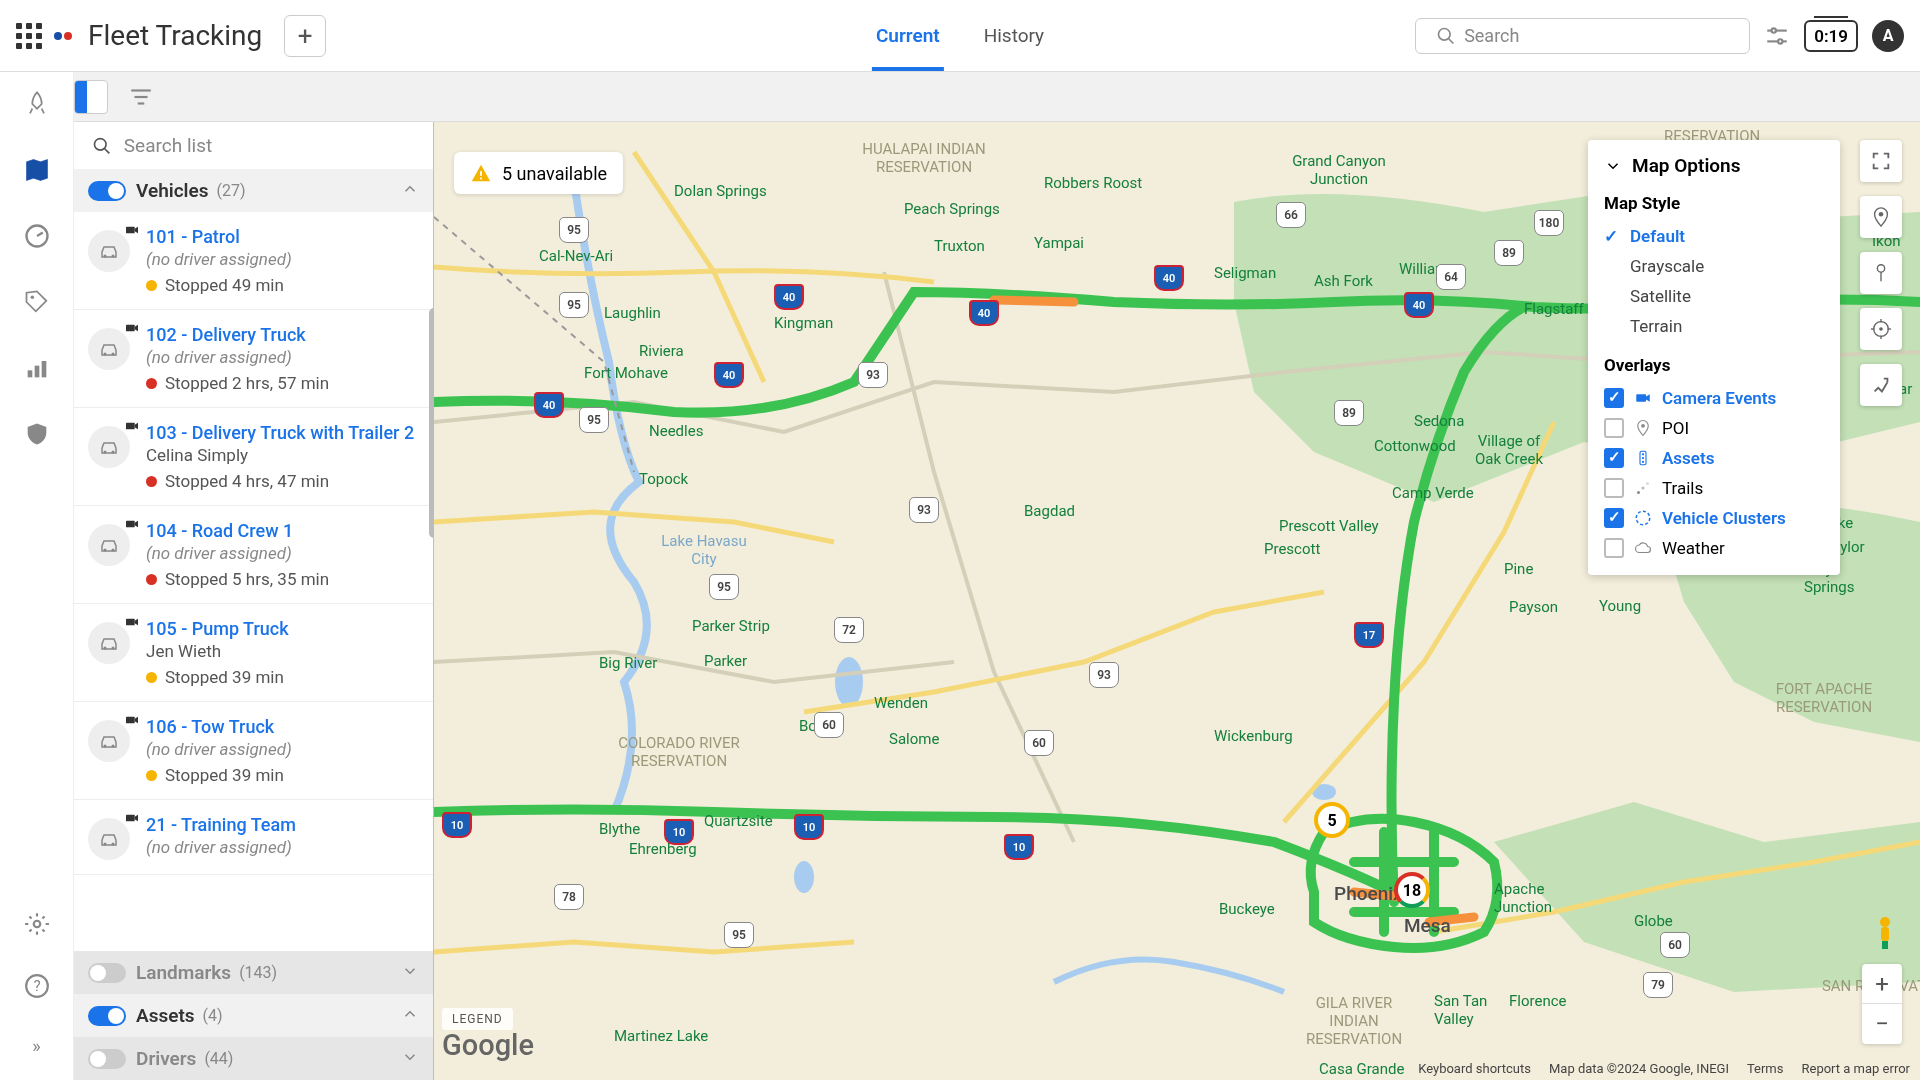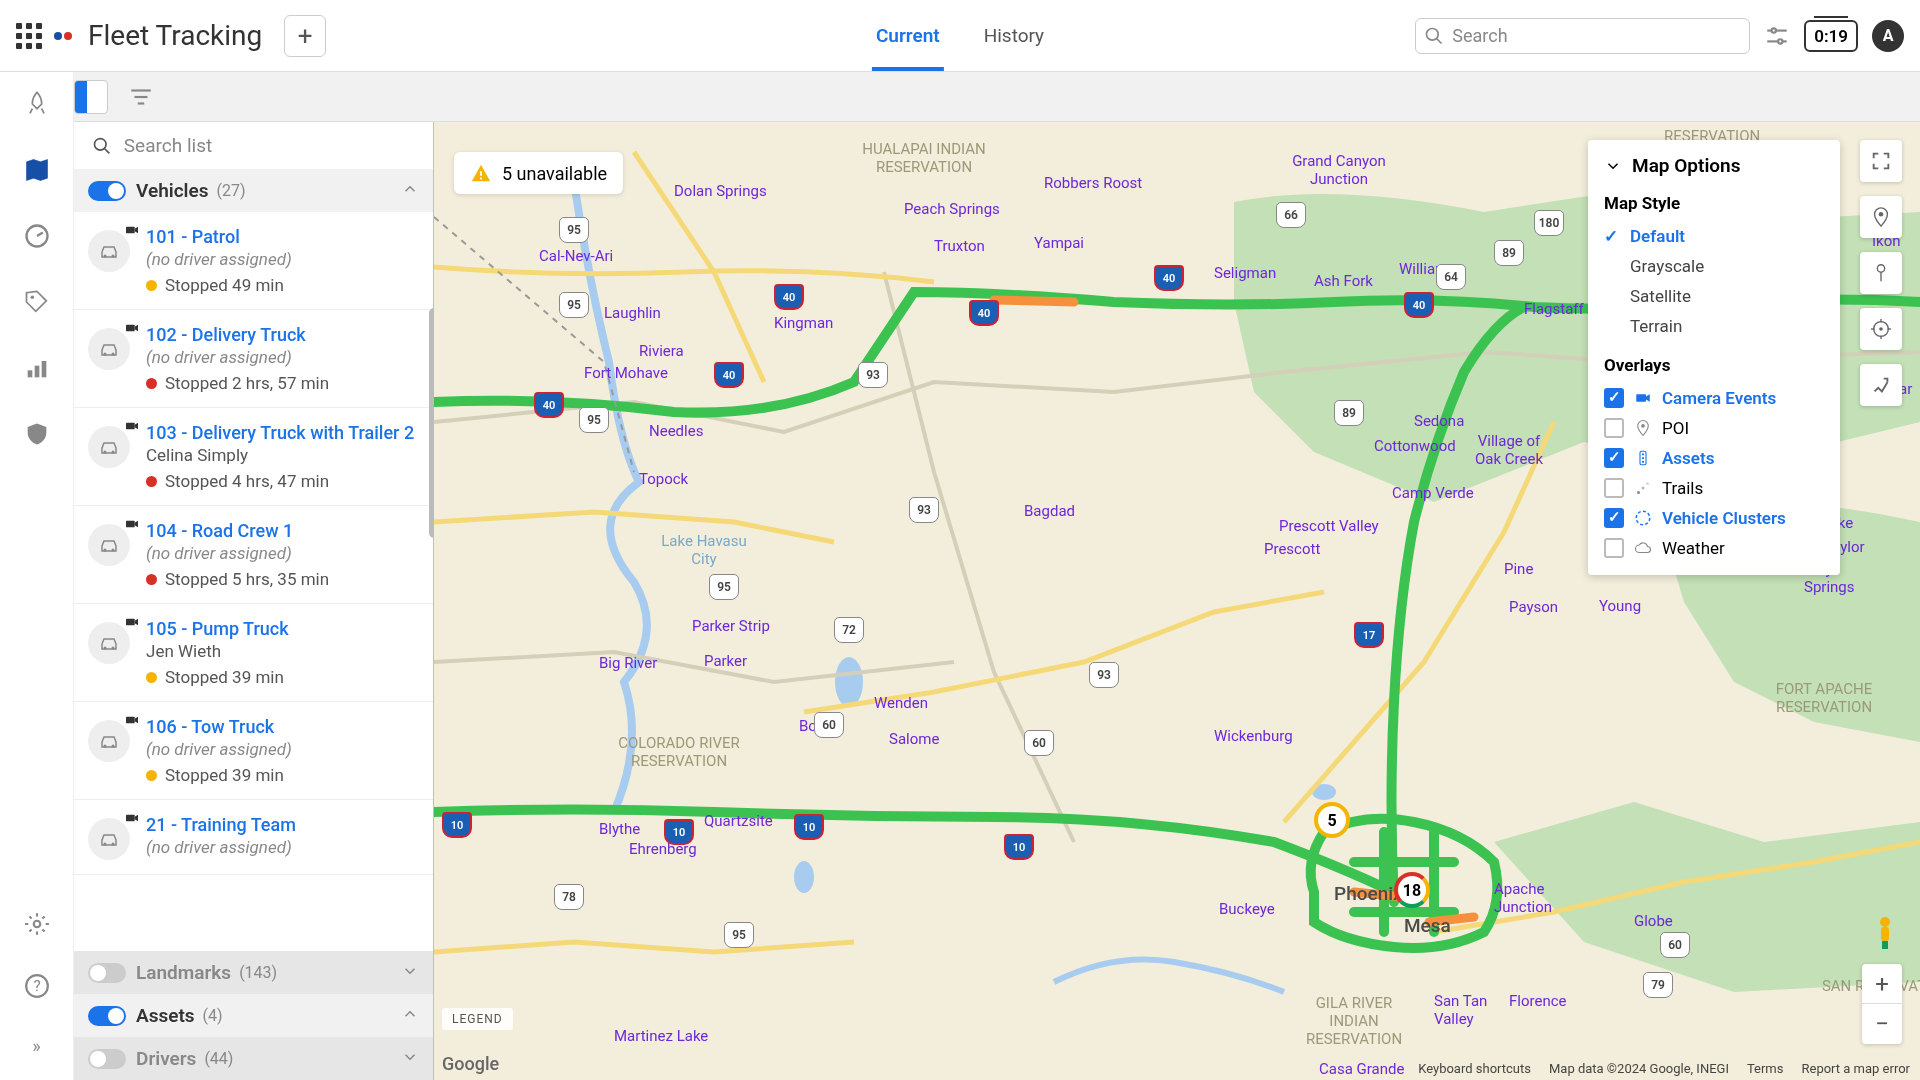--- a/index.html
+++ b/index.html
@@ -12,21 +12,21 @@
 .app-grid span { background: #333; border-radius: 1px; }
 .logo-dots { display: flex; gap: 2px; align-items: center; }
 .logo-dots .d1 { width: 8px; height: 8px; border-radius: 50%; background: #174ea6; }
 .logo-dots .d2 { width: 8px; height: 8px; border-radius: 50%; background: #d93025; }
 .app-title { font-size: 28px; color: #333; margin-left: 4px; }
 .add-btn { width: 42px; height: 42px; border: 1px solid #ccc; border-radius: 6px; display: flex; align-items: center; justify-content: center; font-size: 26px; color: #555; margin-left: 10px; cursor: pointer; }
 .tabs { display: flex; gap: 36px; position: absolute; left: 50%; transform: translateX(-50%); }
 .tab { font-size: 19px; color: #555; padding: 24px 4px 20px; cursor: pointer; }
 .tab.active { color: #1a73e8; font-weight: 600; border-bottom: 4px solid #1a73e8; }
 .topbar-right { margin-left: auto; display: flex; align-items: center; gap: 14px; }
-.search-box { display: flex; align-items: center; border: 1px solid #ccc; border-radius: 6px; padding: 6px 8px; width: 335px; }
+.search-box { display: flex; align-items: center; border: 1px solid #ccc; border-radius: 6px; padding: 6px 20px; width: 335px; }
 .search-box input { border: none; outline: none; font-size: 18px; margin-left: 8px; width: 100%; color: #555; }
 .search-box input::placeholder { color: #888; }
 .slider-icon { color: #888; cursor: pointer; }
 .time-badge { border: 2px solid #333; border-radius: 6px; padding: 4px 8px; font-size: 17px; font-weight: 600; position: relative; }
 .time-badge::before { content: ""; position: absolute; top: -6px; left: 8px; right: 8px; height: 8px; border-top: 2px solid #333; }
 .avatar { width: 32px; height: 32px; border-radius: 50%; background: #333; color: #fff; display: flex; align-items: center; justify-content: center; font-weight: 700; }
 
 
 .secbar { height: 50px; background: #f1f1f1; border-bottom: 1px solid #ddd; display: flex; align-items: center; padding-left: 74px; }
 .secbar .panel-toggle { width: 34px; height: 34px; border: 1px solid #ccc; border-radius: 4px; background: #fff; display: flex; margin-right: 20px; cursor: pointer; }
@@ -74,21 +74,21 @@
 
 .map-area { flex: 1; position: relative; background: #f3eedb; overflow: hidden; }
 .map-bg { position: absolute; inset: 0; }
 .map-bg svg { width: 100%; height: 100%; }
 .unavail-badge { position: absolute; top: 30px; left: 20px; background: #fff; border-radius: 6px; padding: 10px 16px; display: flex; align-items: center; gap: 10px; box-shadow: 0 1px 4px rgba(0,0,0,0.15); cursor: pointer; font-size: 18px; }
 .warn-tri { color: #f5b400; }
 .cluster { position: absolute; width: 36px; height: 36px; border-radius: 50%; background: #fff; display: flex; align-items: center; justify-content: center; font-weight: 700; font-size: 16px; cursor: pointer; }
 .cluster.c5 { top: 680px; left: 880px; border: 4px solid #f5b400; }
 .cluster.c18 { top: 750px; left: 960px; border: 4px solid; border-color: #d93025 #f5b400 #0f9d58 #d93025; }
 .legend-badge { position: absolute; bottom: 50px; left: 8px; background: rgba(255,255,255,0.85); padding: 4px 10px; font-size: 12px; letter-spacing: 1px; color: #555; border-radius: 3px; cursor: pointer; }
-.google-logo { position: absolute; bottom: 6px; left: 8px; font-size: 18px; color: #666; font-weight: 500; }
+.google-logo { position: absolute; bottom: 18px; left: 8px; font-size: 29px; color: #666; font-weight: 500; }
 .map-credits { position: absolute; bottom: 4px; right: 10px; font-size: 13px; color: #444; display: flex; gap: 18px; }
 .map-credits span { cursor: pointer; }
 .map-opts { position: absolute; top: 18px; right: 80px; width: 252px; background: #fff; border-radius: 4px; box-shadow: 0 2px 8px rgba(0,0,0,0.2); padding: 14px 0 12px; }
 .map-opts-hdr { display: flex; align-items: center; gap: 10px; padding: 0 16px; font-size: 19px; font-weight: 600; cursor: pointer; margin-bottom: 16px; }
 .opt-subhdr { font-weight: 700; font-size: 17px; padding: 0 16px; margin-bottom: 8px; margin-top: 6px; }
 .opt-row { display: flex; align-items: center; gap: 10px; padding: 5px 16px; font-size: 17px; cursor: pointer; }
 .opt-row.sel { color: #1a73e8; font-weight: 600; }
 .opt-row .check { width: 16px; color: #1a73e8; }
 .opt-row.plain { padding-left: 42px; color: #444; }
 .chk { width: 20px; height: 20px; border: 2px solid #bbb; border-radius: 3px; flex-shrink: 0; }
@@ -98,21 +98,21 @@
 .opt-row.active-ov { color: #1a73e8; font-weight: 600; }
 .opt-row.active-ov .opt-icon { color: #1a73e8; }
 .map-rbtns { position: absolute; top: 18px; right: 18px; display: flex; flex-direction: column; gap: 14px; }
 .rbtn { width: 42px; height: 42px; background: #fff; border-radius: 4px; box-shadow: 0 1px 4px rgba(0,0,0,0.2); display: flex; align-items: center; justify-content: center; cursor: pointer; color: #666; }
 .zoom-ctrl { position: absolute; bottom: 36px; right: 18px; background: #fff; border-radius: 4px; box-shadow: 0 1px 4px rgba(0,0,0,0.2); }
 .zoom-ctrl div { width: 40px; height: 40px; display: flex; align-items: center; justify-content: center; font-size: 24px; color: #555; cursor: pointer; }
 .zoom-ctrl div:first-child { border-bottom: 1px solid #ddd; }
 .pegman { position: absolute; bottom: 126px; right: 20px; cursor: pointer; }
 
 
-.ml { position: absolute; font-size: 15px; color: #6d28d9; white-space: nowrap; pointer-events: none; }
+.ml { position: absolute; font-size: 15px; color: #15803d; white-space: nowrap; pointer-events: none; }
 .ml.big { font-size: 19px; color: #4a4a4a; font-weight: 500; }
 .ml.water { color: #7ba8c8; }
 .ml.res { color: #9a9a7a; text-align: center; line-height: 1.2; }
 .shield { position: absolute; width: 30px; height: 26px; background: #fff; border: 1.5px solid #888; border-radius: 5px 5px 8px 8px; display: flex; align-items: center; justify-content: center; font-size: 12px; font-weight: 600; color: #444; pointer-events: none; }
 .shield.i { background: #1a5fb4; color: #fff; border-color: #c23; border-width: 2px; border-radius: 4px 4px 10px 10px; font-size: 11px; }
 </style>
 </head>
 <body>
 
 <svg width="0" height="0" style="position:absolute">

